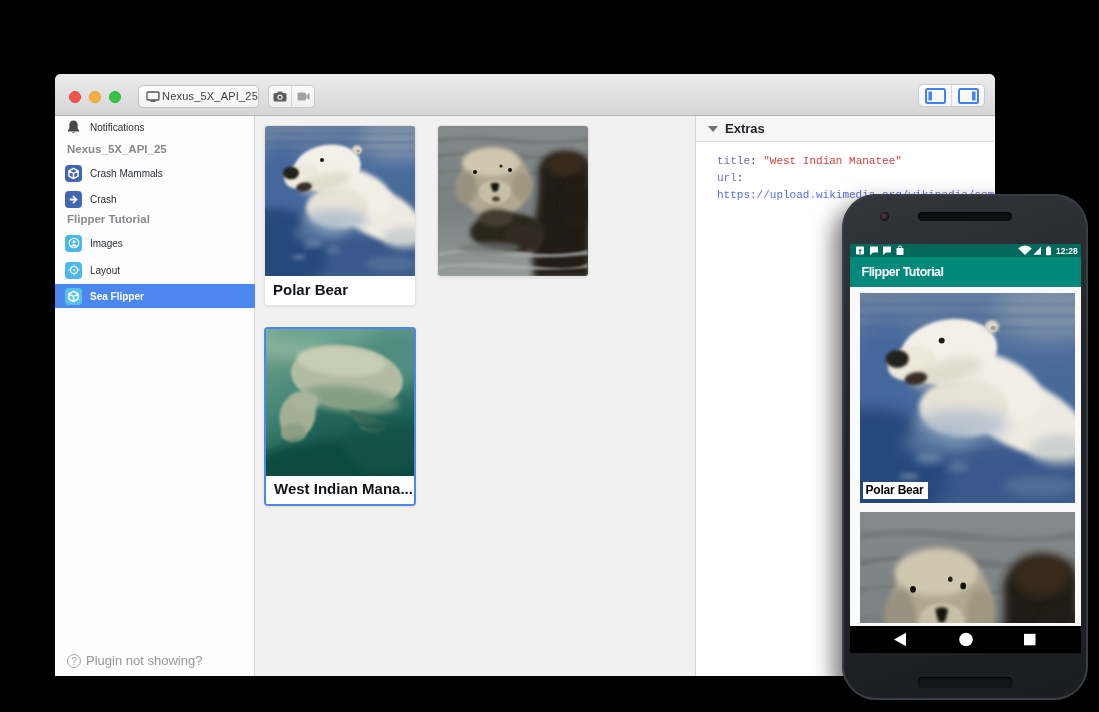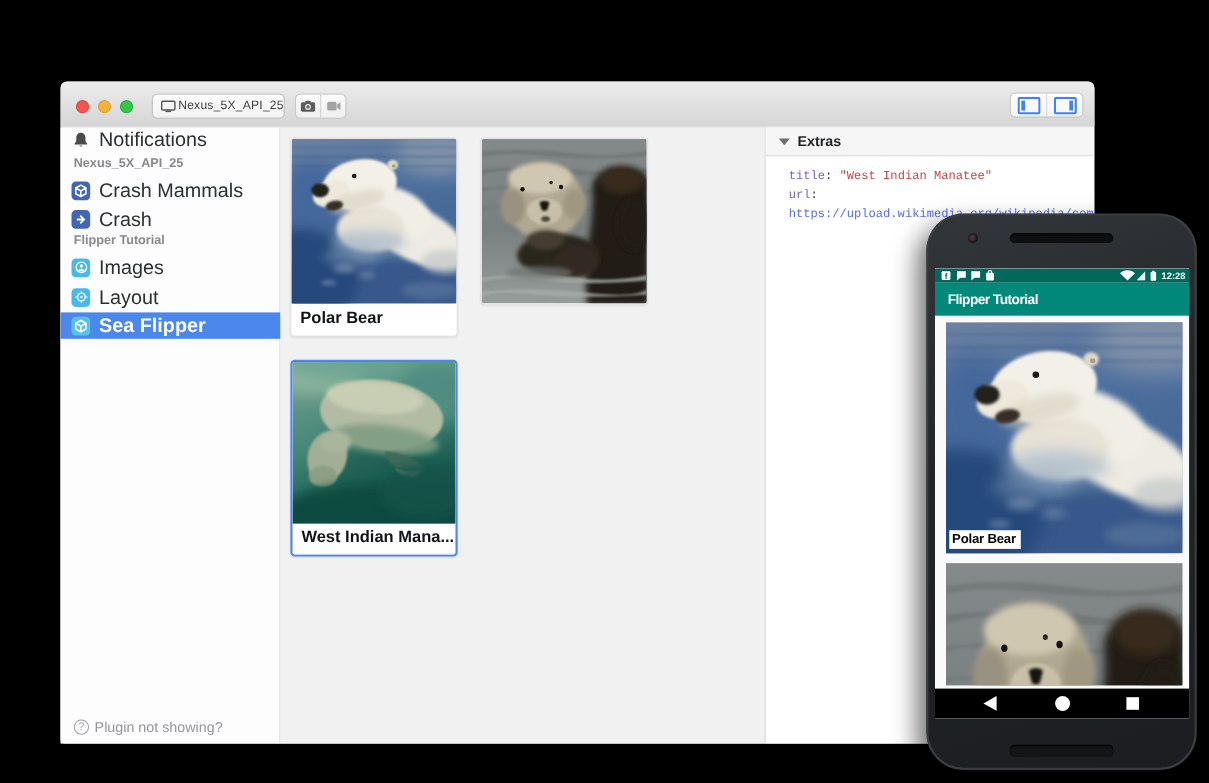--- a/index.html
+++ b/index.html
@@ -30,21 +30,21 @@
 #togglegroup .cell { flex:1; display:flex; align-items:center; justify-content:center; }
 #togglegroup .cell:first-child { border-right:1px solid #d8d8d8; }
 
 #winbody { position:absolute; left:0; top:42px; width:940px; height:560px; display:flex; }
 
 
 #sidebar { position:relative; width:200px; height:560px; background:#fdfdfd;
   border-right:1px solid #d9d9d9; flex:none; }
 .srow { position:absolute; left:0; width:200px; height:24px; display:flex; align-items:center; }
 .srow .ic { margin-left:10px; width:17px; height:17px; flex:none; }
-.srow .tx { margin-left:8px; font-size:18px; color:#2a2f35; white-space:nowrap; }
+.srow .tx { margin-left:8px; font-size:10px; color:#2a2f35; white-space:nowrap; }
 .slabel { position:absolute; left:12px; font-size:11.5px; font-weight:bold; color:#87898c; }
 .iconsq { width:17px; height:17px; border-radius:4px; display:flex; align-items:center; justify-content:center; }
 #row-sea { background:#4c87ee; }
 #row-sea .tx { color:#fff; font-weight:bold; }
 #plugnot { position:absolute; left:12px; bottom:8px; font-size:13px; color:#96969b;
   display:flex; align-items:center; }
 #plugnot .q { width:14px; height:14px; border:1px solid #a3a3a8; border-radius:50%;
   font-size:10px; line-height:13px; text-align:center; margin-right:5px; color:#a3a3a8;}
 
 

